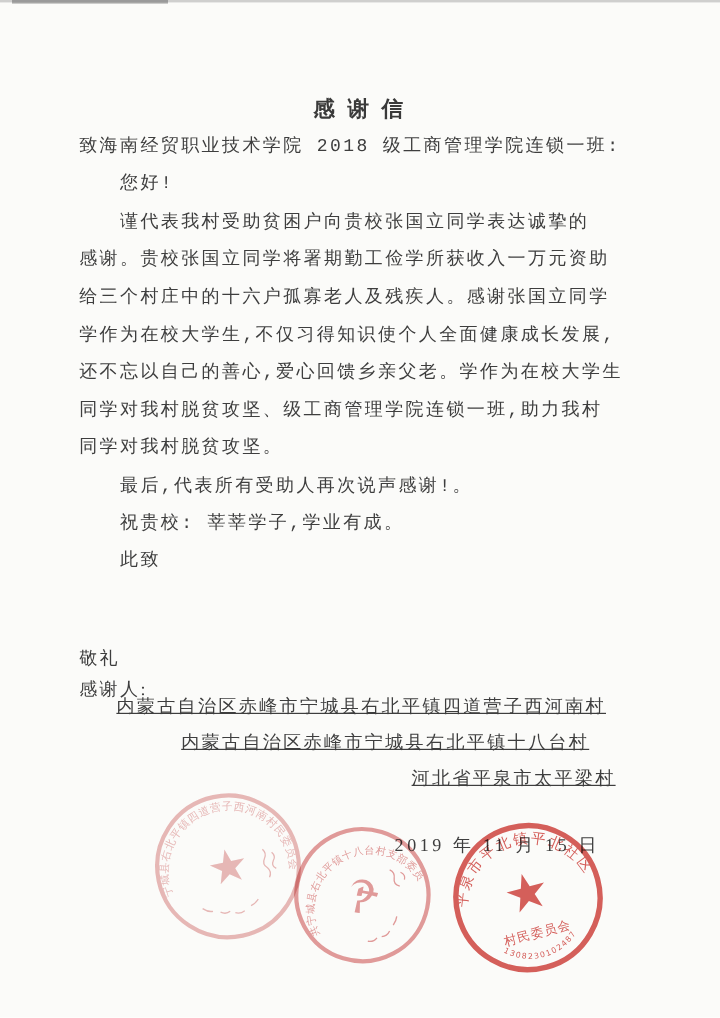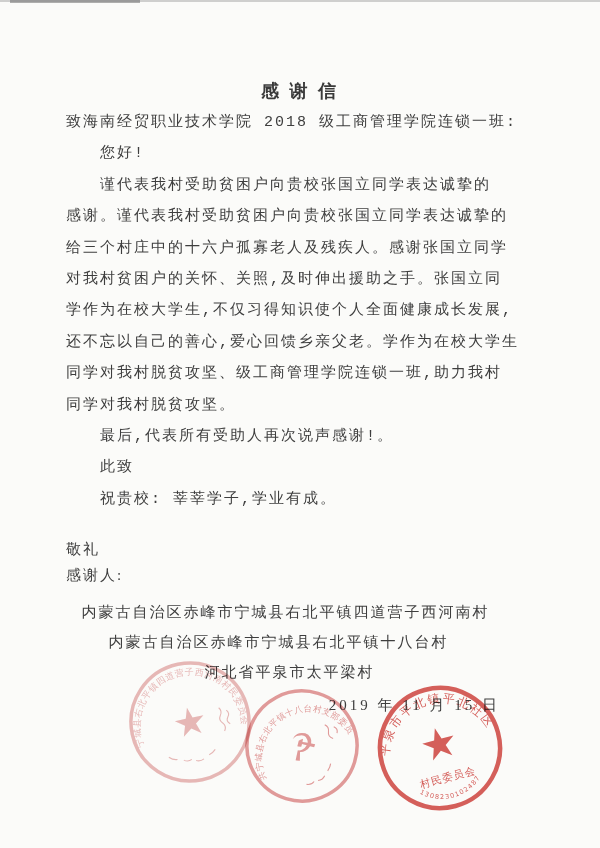--- a/index.html
+++ b/index.html
@@ -35,22 +35,23 @@
   .indent{ text-indent:34px; }
   .salute{
     position:absolute;top:534px;left:66px;height:31px;line-height:31px;
     font-size:15px;letter-spacing:2px;
   }
   .signer-label{
     position:absolute;top:560px;left:66px;height:31px;line-height:31px;
     font-size:15px;letter-spacing:2px;
   }
   .signatures{
-    position:absolute;top:597px;left:66px;right:87px;
-    text-align:center;
+    position:absolute;top:574px;left:66px;right:87px;
+    text-align:right;
+    text-decoration:underline;
   }
   .sig-line{
     height:30px;line-height:30px;
     font-size:15px;letter-spacing:2px;white-space:nowrap;
   }
   .sig-1{ padding-right:8px; }
   .sig-2{ padding-right:22px; }
   .date-line{
     position:absolute;top:690px;left:54px;right:87px;
     text-align:right;padding-right:13px;
@@ -73,30 +74,29 @@
 <div class="page">
   <div class="scan-edge-top"></div>
   <div class="scan-edge-top-dark"></div>
 
   <div class="title">感 谢 信</div>
 
   <div class="body-block">
     <div class="line">致海南经贸职业技术学院 2018 级工商管理学院连锁一班:</div>
     <div class="line indent">您好!</div>
     <div class="line indent">谨代表我村受助贫困户向贵校张国立同学表达诚挚的</div>
-    <div class="line">感谢。谨代表我村受助贫困户向贵校张国立同学表达诚挚的</div>
+    <div class="line">感谢。贵校张国立同学将署期勤工俭学所获收入一万元资助</div>
     <div class="line">给三个村庄中的十六户孤寡老人及残疾人。感谢张国立同学</div>
-    <div class="line">对我村贫困户的关怀、关照,及时伸出援助之手。张国立同</div>
     <div class="line">学作为在校大学生,不仅习得知识使个人全面健康成长发展,</div>
     <div class="line">还不忘以自己的善心,爱心回馈乡亲父老。学作为在校大学生</div>
     <div class="line">同学对我村脱贫攻坚、级工商管理学院连锁一班,助力我村</div>
     <div class="line">同学对我村脱贫攻坚。</div>
     <div class="line indent">最后,代表所有受助人再次说声感谢!。</div>
+    <div class="line indent">祝贵校: 莘莘学子,学业有成。</div>
     <div class="line indent">此致</div>
-    <div class="line indent">祝贵校: 莘莘学子,学业有成。</div>
   </div>
 
   <div class="salute">敬礼</div>
   <div class="signer-label">感谢人:</div>
 
   <div class="signatures">
     <div class="sig-line sig-1">内蒙古自治区赤峰市宁城县右北平镇四道营子西河南村</div>
     <div class="sig-line sig-2">内蒙古自治区赤峰市宁城县右北平镇十八台村</div>
     <div class="sig-line">河北省平泉市太平梁村</div>
   </div>

